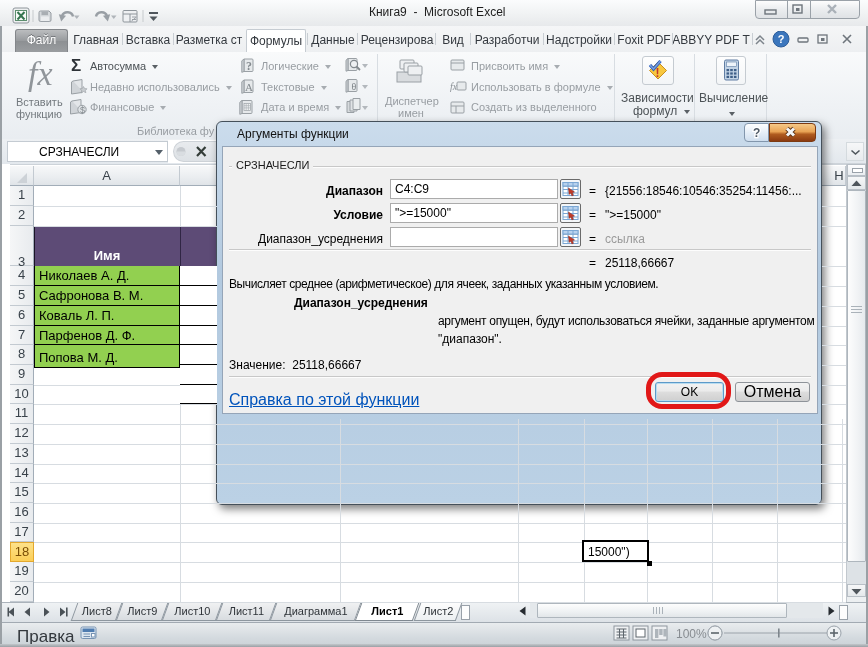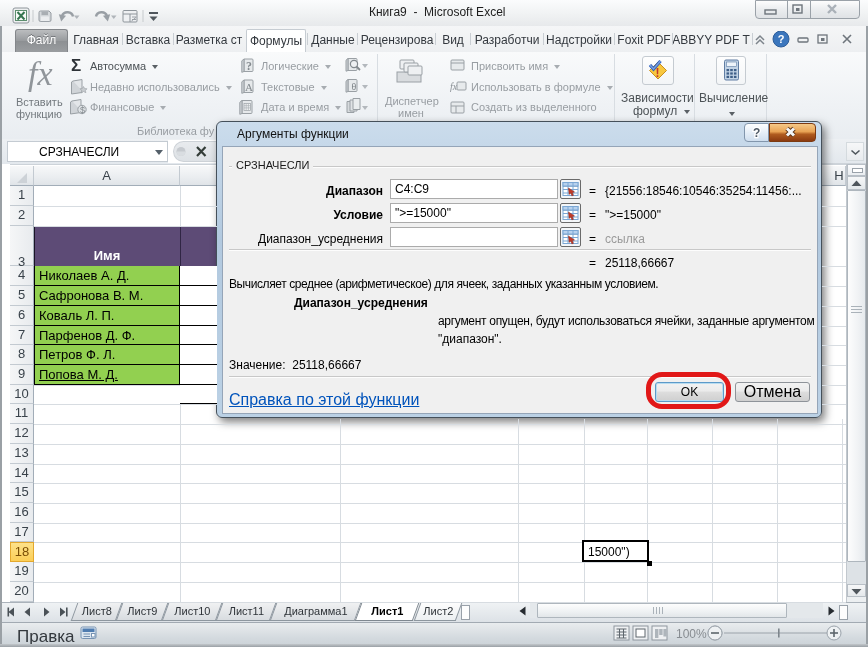--- a/index.html
+++ b/index.html
@@ -35,21 +35,21 @@
   .wcell{position:absolute;left:180px;width:37px;background:#fff;border-bottom:1px solid #000;box-sizing:border-box;}
   
   #tabstrip{left:0;top:602px;width:868px;height:20px;background:linear-gradient(#eff2f4,#dce1e6);border-top:1px solid #aab2ba;}
   .stab{position:absolute;top:603px;height:18px;background:linear-gradient(#f0f1f2,#d8dce0);border:1px solid #8e979f;border-top:0;box-sizing:border-box;font-size:11px;color:#2e3338;text-align:center;line-height:16px;transform:skewX(-20deg);}
   .stab>span{display:block;transform:skewX(20deg);}
   
   #statusbar{left:0;top:622px;width:868px;height:22px;background:linear-gradient(#e9ecee,#d3d9de 70%,#ccd3d8);border-top:1px solid #a2aab2;}
   
   #vscroll{left:846px;top:164px;width:20px;height:438px;background:#eceff1;border-left:1px solid #c2c8ce;}
   
-  #dlg{left:216px;top:121px;width:606px;height:297px;border:1px solid #45505a;border-radius:6px;background:linear-gradient(#cbdcec,#b2c9df 40%,#bbd1e5);box-shadow:3px 4px 9px rgba(0,0,0,.5);box-sizing:border-box;}
+  #dlg{left:216px;top:121px;width:606px;height:384px;border:1px solid #45505a;border-radius:6px;background:linear-gradient(#cbdcec,#b2c9df 40%,#bbd1e5);box-shadow:3px 4px 9px rgba(0,0,0,.5);box-sizing:border-box;}
   #dlgc{left:5px;top:24px;width:594px;height:266px;background:#f0f0f0;border:1px solid #95a5b8;}
   .din{position:absolute;height:20px;background:#fff;border:1px solid #ababab;box-sizing:border-box;font-size:12px;color:#000;padding:2px 3px 0 4px;}
   .refbtn{position:absolute;width:21px;height:20px;border:1px solid #6a6a6a;border-radius:2px;background:#f3f6f9;box-sizing:border-box;}
   .dtx{position:absolute;font-size:12px;color:#000;white-space:nowrap;}
   .dlbl{position:absolute;font-size:12px;color:#000;white-space:nowrap;text-align:right;}
   .etch{position:absolute;height:2px;border-top:1px solid #c8c8c8;border-bottom:1px solid #fdfdfd;box-sizing:border-box;}
 </style></head><body>
 <div id="win">
 
   <div class="abs" id="titlebar"></div>
@@ -568,17 +568,17 @@
     <div class="gcell abs" style="top:266px;height:20px;">Николаев А. Д.</div>
     <div class="wcell abs" style="top:266px;height:20px;"></div>
     <div class="gcell abs" style="top:286px;height:20px;">Сафронова В. М.</div>
     <div class="wcell abs" style="top:286px;height:20px;"></div>
     <div class="gcell abs" style="top:306px;height:20px;">Коваль Л. П.</div>
     <div class="wcell abs" style="top:306px;height:20px;"></div>
     <div class="gcell abs" style="top:326px;height:19px;">Парфенов Д. Ф.</div>
     <div class="wcell abs" style="top:326px;height:19px;"></div>
     <div class="gcell abs" style="top:345px;height:20px;">Петров Ф. Л.</div>
     <div class="wcell abs" style="top:345px;height:20px;"></div>
-    <div class="gcell abs" style="top:365px;height:20px;text-decoration:underline;">Попова М. Д.</div>
+    <div class="gcell abs" style="top:348px;height:20px;">Попова М. Д.</div>
     <div class="wcell abs" style="top:365px;height:20px;"></div>
     <div class="wcell abs" style="top:385px;height:19px;"></div>
     <div class="abs" style="left:582px;top:540px;width:67px;height:22px;border:2px solid #000;box-sizing:border-box;background:#fff;font-size:12px;padding:3px 0 0 4px;">15000")</div>
     <div class="abs" style="left:647px;top:561px;width:5px;height:5px;background:#000;"></div>
   </div>
 </body></html>

